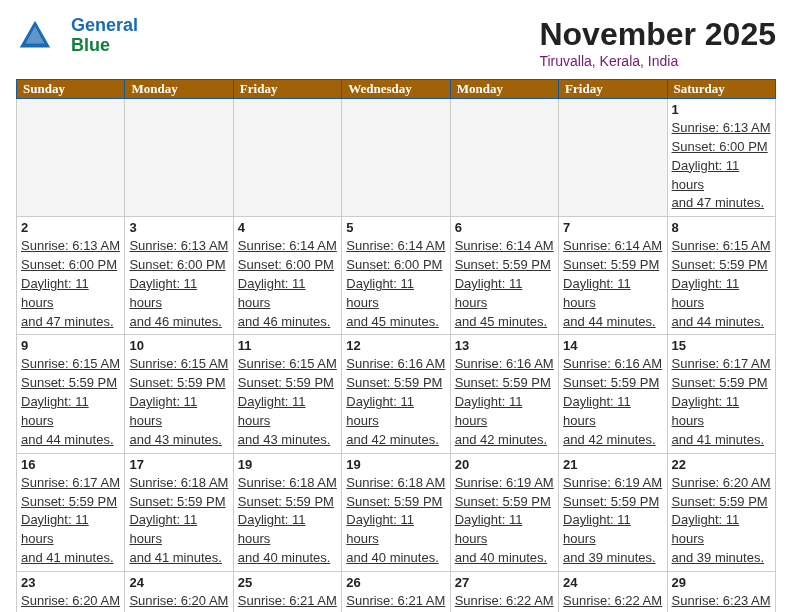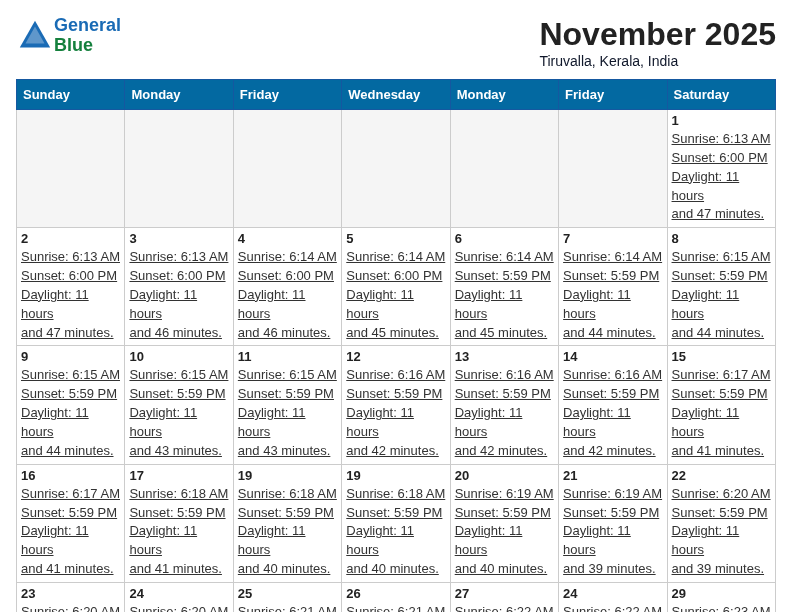--- a/index.html
+++ b/index.html
@@ -19,21 +19,21 @@
     }
     .header {
       display: flex;
       justify-content: space-between;
       align-items: flex-start;
       margin-bottom: 10px;
     }
     .logo {
       display: flex;
       align-items: center;
-      gap: 0;
+      gap: 17px;
     }
     .logo-text {
       font-size: 18px;
       font-weight: bold;
       color: #333;
       line-height: 1.1;
     }
     .logo-text span {
       color: #1a6bb5;
     }
@@ -44,36 +44,37 @@
     .title-block {
       text-align: left;
     }
     .month-title {
       font-size: 32px;
       font-weight: bold;
       color: #222;
     }
     .location {
       font-size: 14px;
-      color: #0f172a;
+      color: #701a75;
     }
     .calendar {
       flex: 1;
       border: 1px solid #ccc;
       border-collapse: collapse;
       width: 100%;
       table-layout: fixed;
     }
     .calendar th {
-      background: #0369a1;
+      background: #a16207;
       color: #fff;
       text-align: left;
-      padding: 7px 6px;
+      padding: 1px 6px;
       font-size: 13px;
       border: 1px solid #1558a0;
+      font-family: Liberation Serif, serif;
     }
     .calendar td {
       border: 1px solid #ccc;
       vertical-align: top;
       padding: 3px 4px;
       font-size: 9.5px;
       color: #333;
       background: #fff;
       height: 78px;
     }

